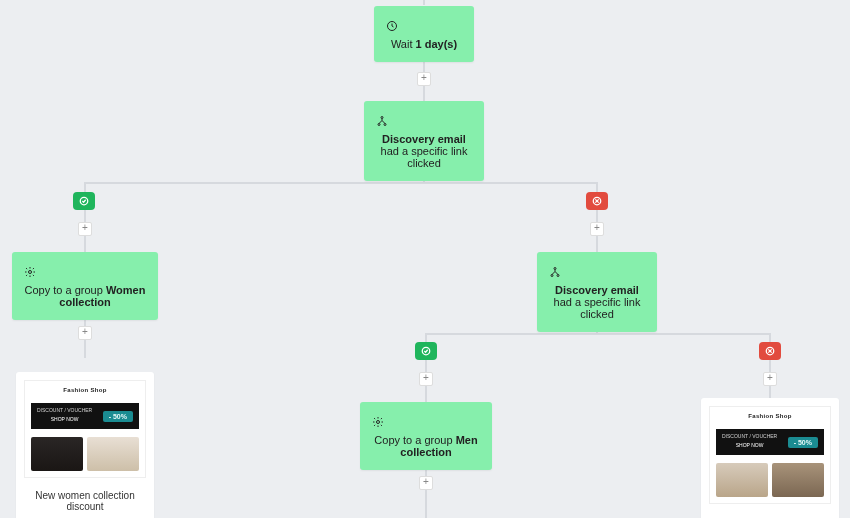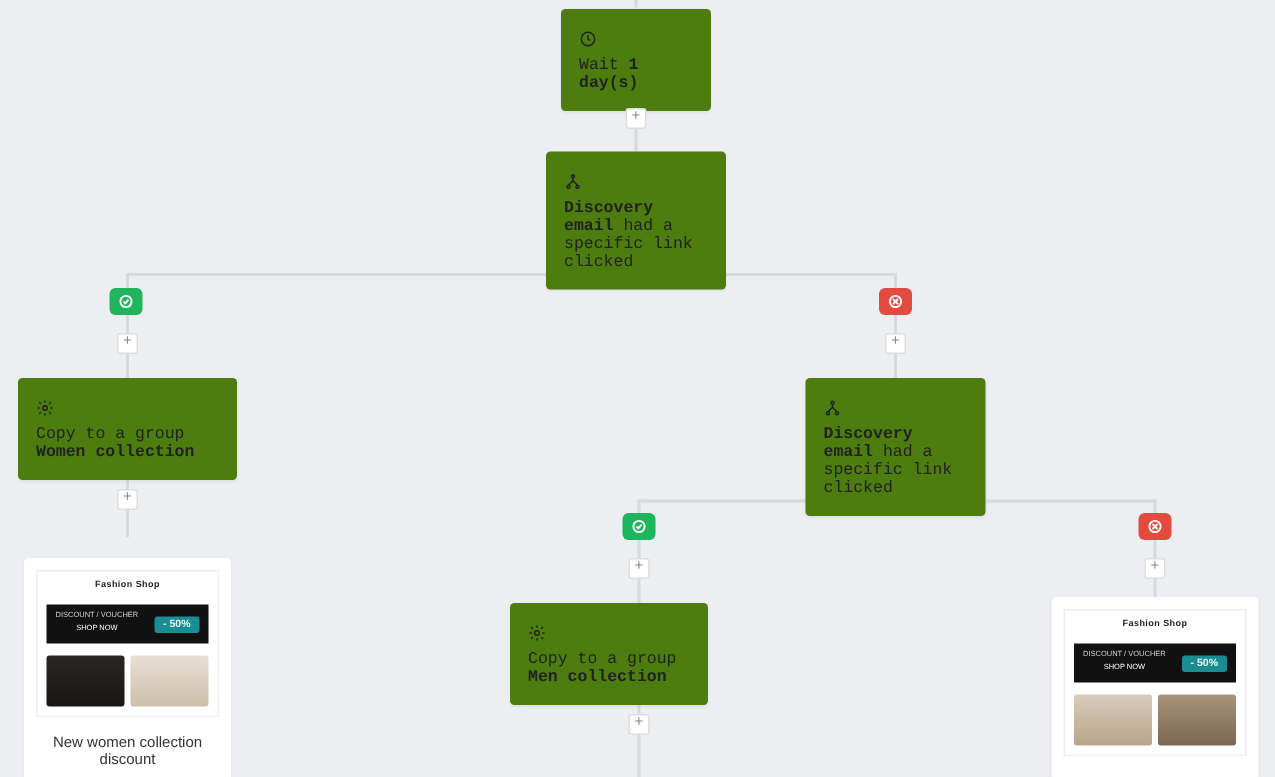--- a/index.html
+++ b/index.html
@@ -8,26 +8,25 @@
     font-family: -apple-system, BlinkMacSystemFont, "Segoe UI", Arial, sans-serif;
     font-size: 11px;
     color: #222;
     width: 850px;
     height: 518px;
     position: relative;
     overflow: hidden;
   }
   .node {
     position: absolute;
-    background: #4d7c0f;
+    background: #86efac;
     border-radius: 3px;
     box-shadow: 0 1px 2px rgba(0,0,0,0.06);
-    text-align: left;
+    text-align: center;
     padding: 14px 12px 12px 12px;
-    font-family: Liberation Mono, monospace;
   }
   .node .icon { display: block; margin: 0 auto 6px auto; }
   .plus {
     position: absolute;
     width: 14px;
     height: 14px;
     background: #fff;
     border: 1px solid #ddd;
     border-radius: 2px;
     text-align: center;
@@ -204,21 +203,21 @@
       <div class="mp-badge">- 50%</div>
     </div>
     <div class="mp-photos">
       <div style="background:linear-gradient(#2a2625,#1a1614);"></div>
       <div style="background:linear-gradient(#e8dfd4,#cdbfa8);"></div>
     </div>
   </div>
   <div class="card-caption">New women collection discount</div>
 </div>
 
-<div class="node" style="left:340px; top:402px; width:132px;">
+<div class="node" style="left:360px; top:402px; width:132px;">
   <span class="icon">
     <svg width="12" height="12" viewBox="0 0 24 24" fill="none" stroke="#222" stroke-width="2">
         <circle cx="12" cy="12" r="3"></circle>
         <path d="M12 2v3M12 19v3M4.2 4.2l2.1 2.1M17.7 17.7l2.1 2.1M2 12h3M19 12h3M4.2 19.8l2.1-2.1M17.7 6.3l2.1-2.1"></path>
       </svg>
   </span>
   <span>
     <span>Copy to a group </span><b>Men collection</b>
   </span>
 </div>

